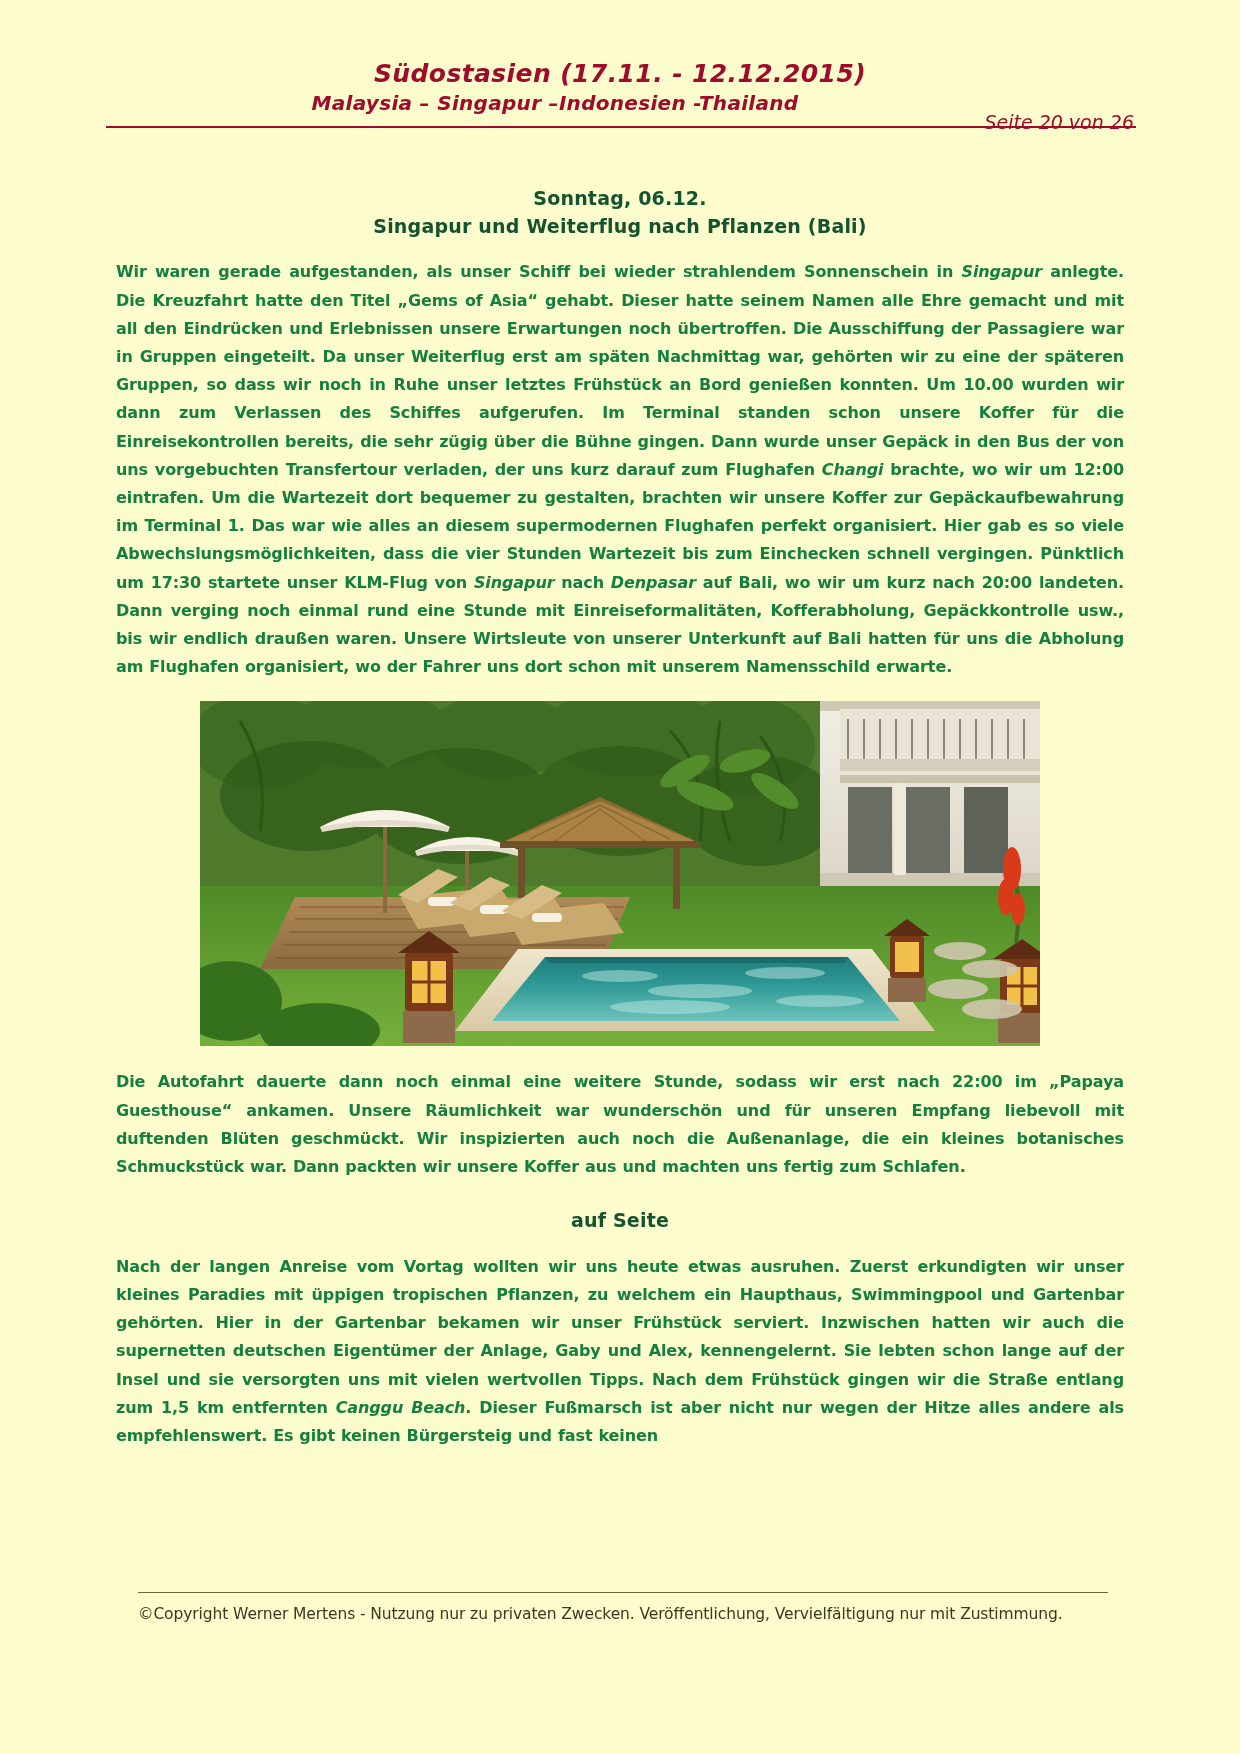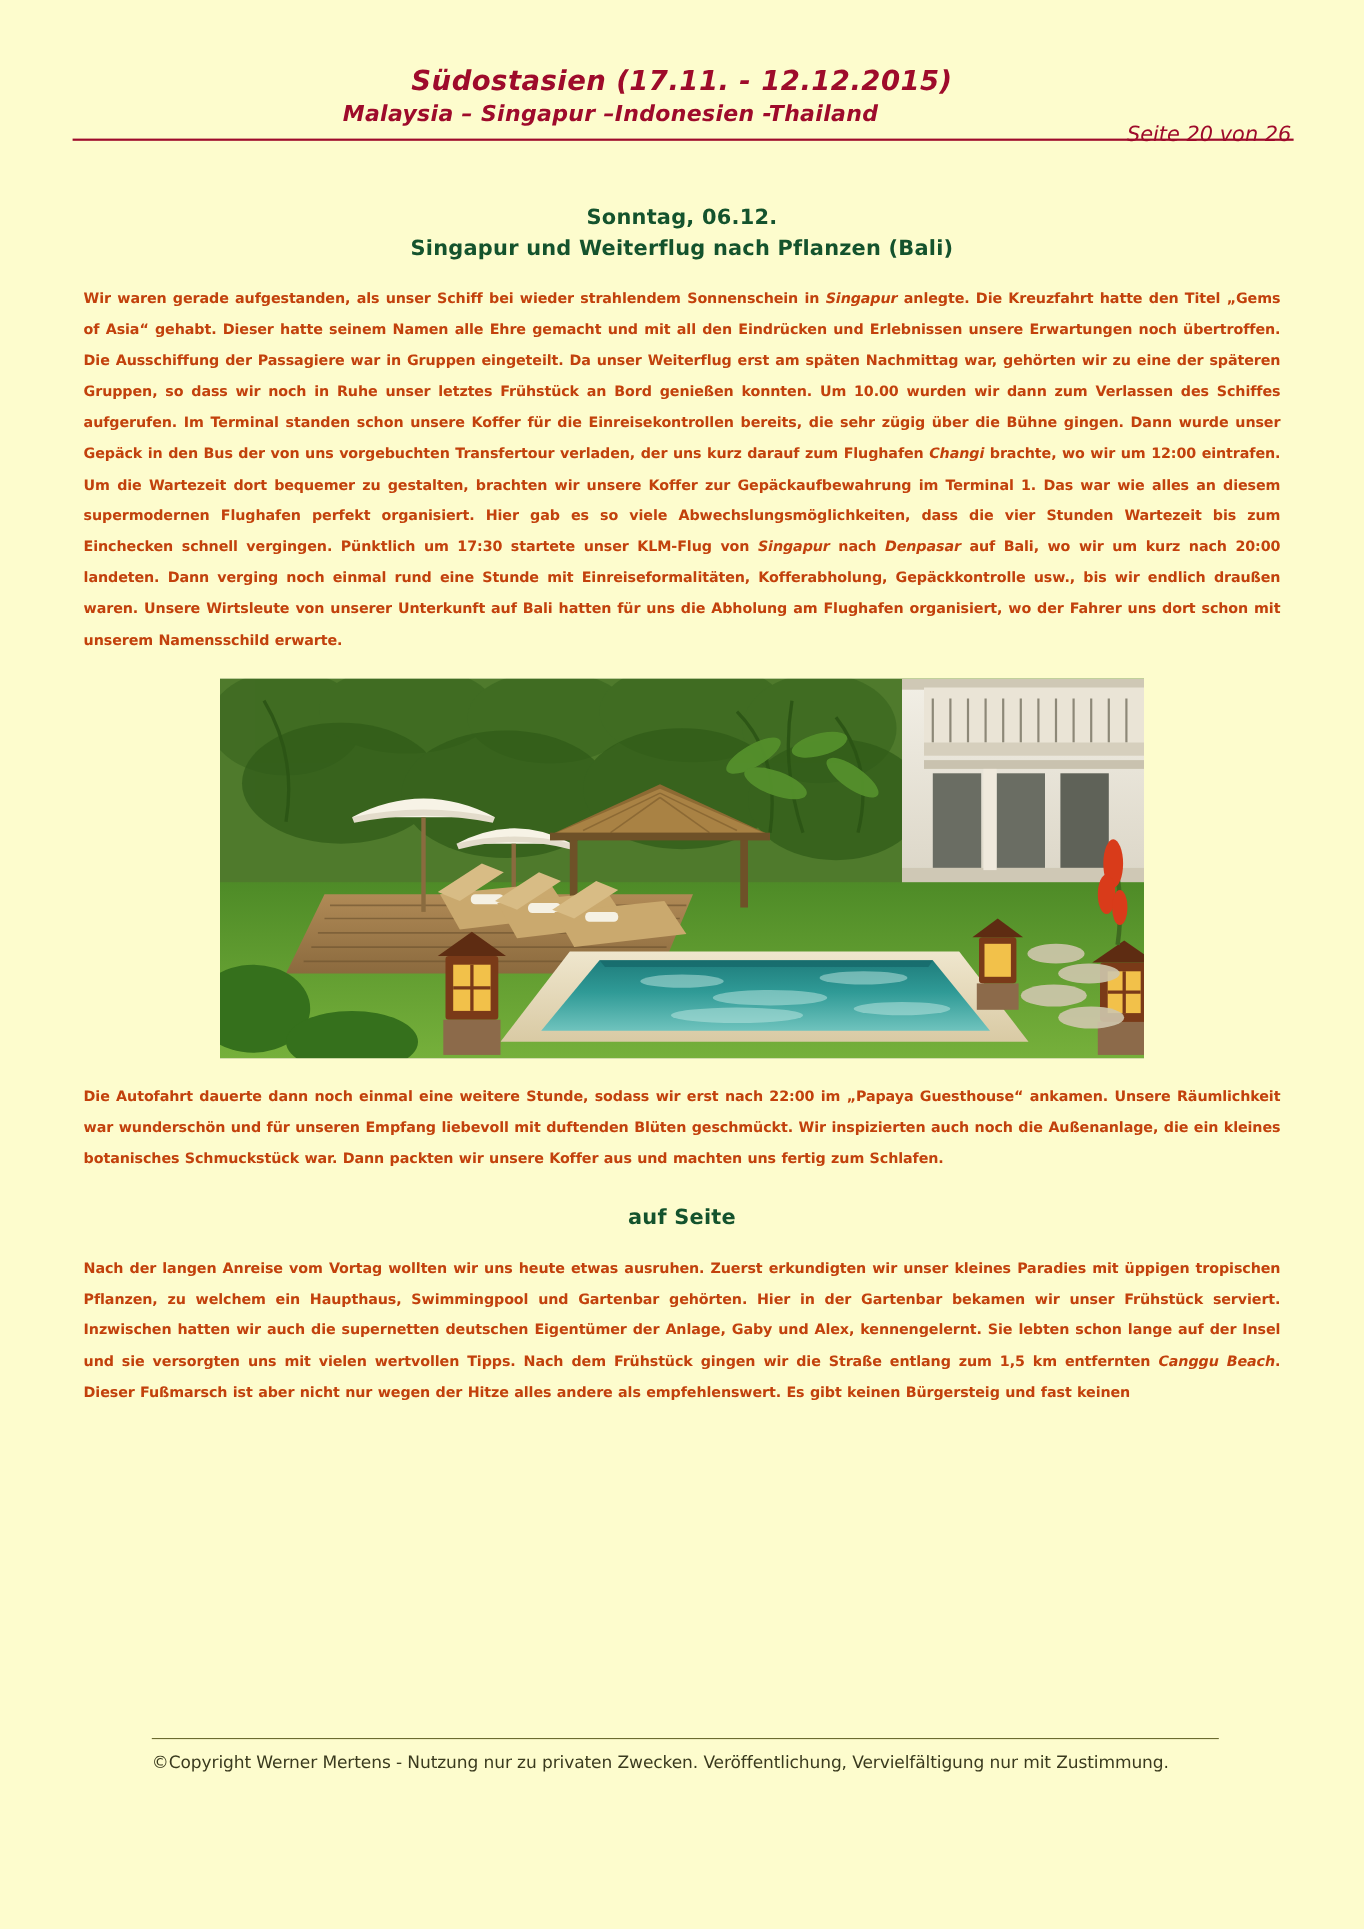--- a/index.html
+++ b/index.html
@@ -12,21 +12,21 @@
     background: #fdfccd;
     font-family: "DejaVu Sans", sans-serif;
     overflow: hidden;
   }
   .page {
     position: relative;
     width: 1240px;
     height: 1754px;
     background: #fdfccd;
     box-sizing: border-box;
-    padding: 0 76px;
+    padding: 0 116px;
   }
 
   
   .header {
     padding-top: 58px;
     text-align: center;
     position: relative;
   }
   .header-line1 {
     color: #9e0b2b;
@@ -85,24 +85,24 @@
     font-weight: bold;
     font-size: 19px;
     line-height: 1.45;
     letter-spacing: 0.2px;
   }
   .day-heading .l1 { display: block; }
   .day-heading .l2 { display: block; }
 
   
   .body-text {
-    color: #c2410c;
+    color: #15803d;
     font-family: "DejaVu Sans", sans-serif;
     font-weight: bold;
-    font-size: 13px;
+    font-size: 16px;
     line-height: 28.2px;
     text-align: justify;
     letter-spacing: -0.1px;
     word-spacing: 0.5px;
   }
   .body-text i {
     font-style: italic;
   }
 
   
@@ -119,21 +119,21 @@
     background: #3a6b2a;
   }
   .photo svg { display: block; }
   .spacer-md { height: 26px; }
 
   
   .footer {
     position: absolute;
     left: 138px;
     right: 132px;
-    bottom: 139px;
+    bottom: 127px;
   }
   .footer-rule {
     height: 1px;
     background: #6b6b30;
     margin-bottom: 9px;
   }
   .footer-text {
     color: #3a3a1e;
     font-family: "DejaVu Sans", sans-serif;
     font-size: 15.5px;

